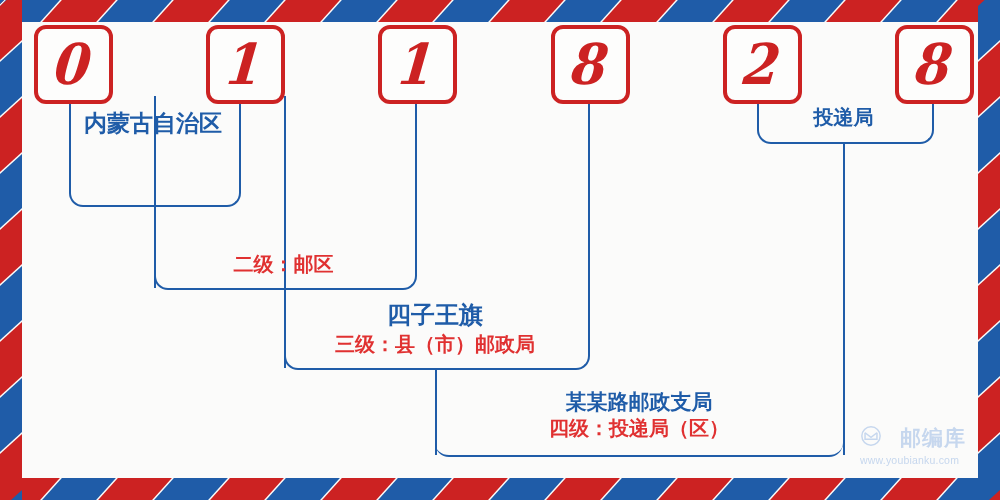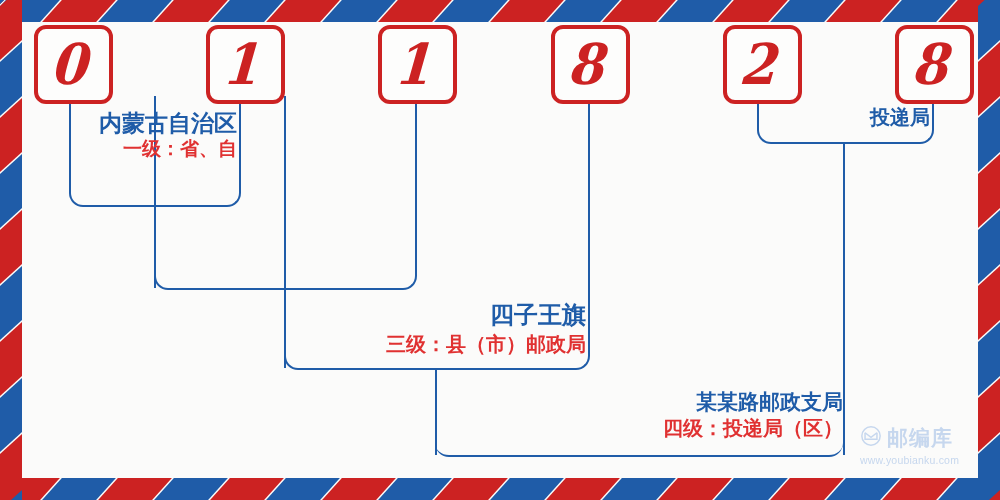--- a/index.html
+++ b/index.html
@@ -40,21 +40,21 @@
     user-select:none;
   }
 
   
   .bracket{position:absolute;border:2.4px solid #1f5ca8;border-top:none;
            border-bottom-left-radius:14px;border-bottom-right-radius:14px;
            background:transparent;}
   .stem{position:absolute;width:0;border-left:2.4px solid #1f5ca8;}
 
   
-  .label{position:absolute;text-align:right;line-height:1.15;white-space:nowrap;}
+  .label{position:absolute;text-align:center;line-height:1.15;white-space:nowrap;}
   .label .blue{
     color:#1f5ca8;font-weight:bold;
     font-family:"DejaVu Serif","Liberation Serif",serif;
     display:block;
   }
   .label .red{
     color:#e03131;font-weight:bold;
     font-family:"Liberation Sans","DejaVu Sans",sans-serif;
     display:block;
   }
@@ -63,21 +63,21 @@
   .badge{
     position:absolute;left:32px;top:421px;
     padding:9px 22px;border-radius:11px;background:#f3eff2;
     color:#c02a2a;font-weight:bold;font-size:19px;
     font-family:"DejaVu Serif","Liberation Serif",serif;
     letter-spacing:1px;
   }
 
   
   .watermark{position:absolute;left:860px;top:424px;width:130px;}
-  .wm-row{display:flex;align-items:center;gap:5px;}
+  .wm-row{display:flex;align-items:center;gap:18px;}
   .wm-text{color:#c6d7ee;font-size:21px;font-weight:bold;
            font-family:"DejaVu Sans","Liberation Sans",sans-serif;letter-spacing:1px;}
   .wm-url{color:#c6d7ee;font-size:10.5px;margin-top:2px;letter-spacing:.2px;
           font-family:"Liberation Sans",sans-serif;}
 </style>
 </head>
 <body>
 
 <div id="stage">
 
@@ -180,23 +180,25 @@
   </div>
   <div class="digit-box" style="left:723px;top:25px;">
     <span class="digit-glyph">2</span>
   </div>
   <div class="digit-box" style="left:895px;top:25px;">
     <span class="digit-glyph">8</span>
   </div>
 
   <div class="label" style="left:69px;top:110px;width:168px;">
     <span class="blue" style="font-size:23px;">内蒙古自治区</span>
-    <span class="red" style="font-size:19px;margin-top:2px;">一级：省、自</span>
-  </div>
-
+  </div>
+
+  <div class="label" style="left:154px;top:253px;width:259px;">
+    <span class="red" style="font-size:20px;">二级：邮区</span>
+  </div>
 
   <div class="label" style="left:284px;top:303px;width:302px;">
     <span class="blue" style="font-size:24px;font-family:Liberation Mono, monospace;">四子王旗</span>
     <span class="red" style="font-size:20px;margin-top:2px;">三级：县（市）邮政局</span>
   </div>
 
   <div class="label" style="left:435px;top:390px;width:408px;">
     <span class="blue" style="font-size:21px;">某某路邮政支局</span>
     <span class="red" style="font-size:20px;margin-top:3px;">四级：投递局（区）</span>
   </div>

